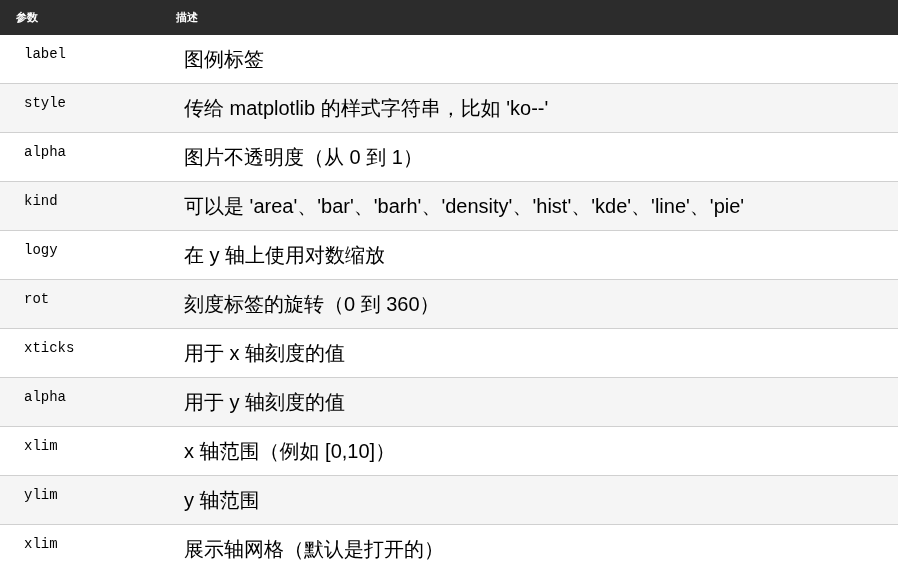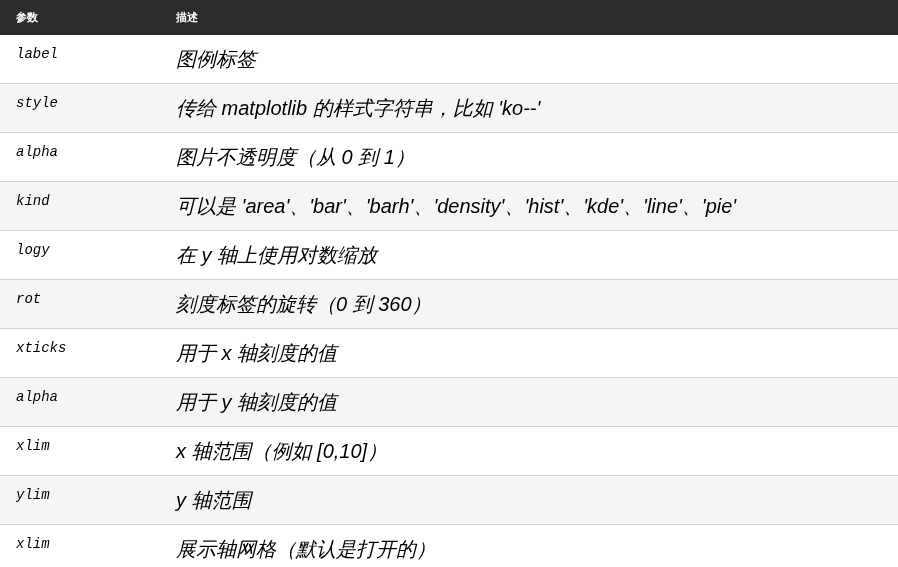--- a/index.html
+++ b/index.html
@@ -44,24 +44,23 @@
 
     tbody tr:nth-child(even) {
       background-color: #f5f5f5;
     }
 
     tbody tr:nth-child(odd) {
       background-color: #fff;
     }
 
     td {
-      padding: 8px 16px;
+      padding: 8px 24px;
       vertical-align: top;
       line-height: 1.6;
-      font-style: italic;
     }
 
     td.param {
       font-family: "Courier New", Courier, monospace;
       font-size: 14px;
       white-space: nowrap;
       width: 160px;
     }
 
     td.desc {

